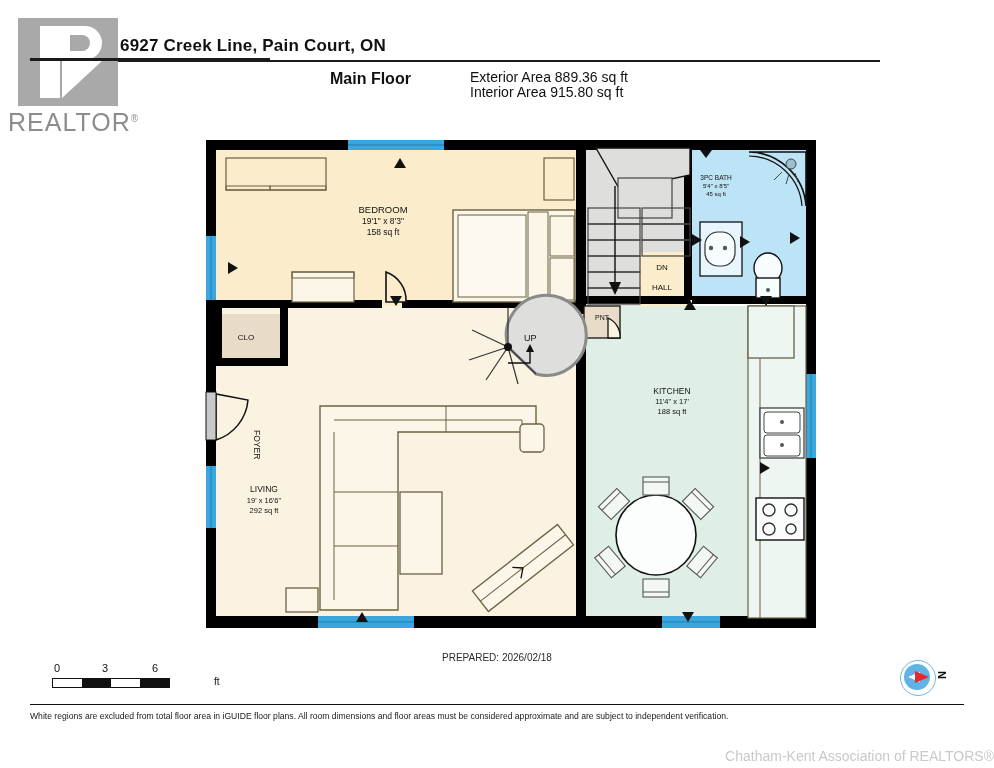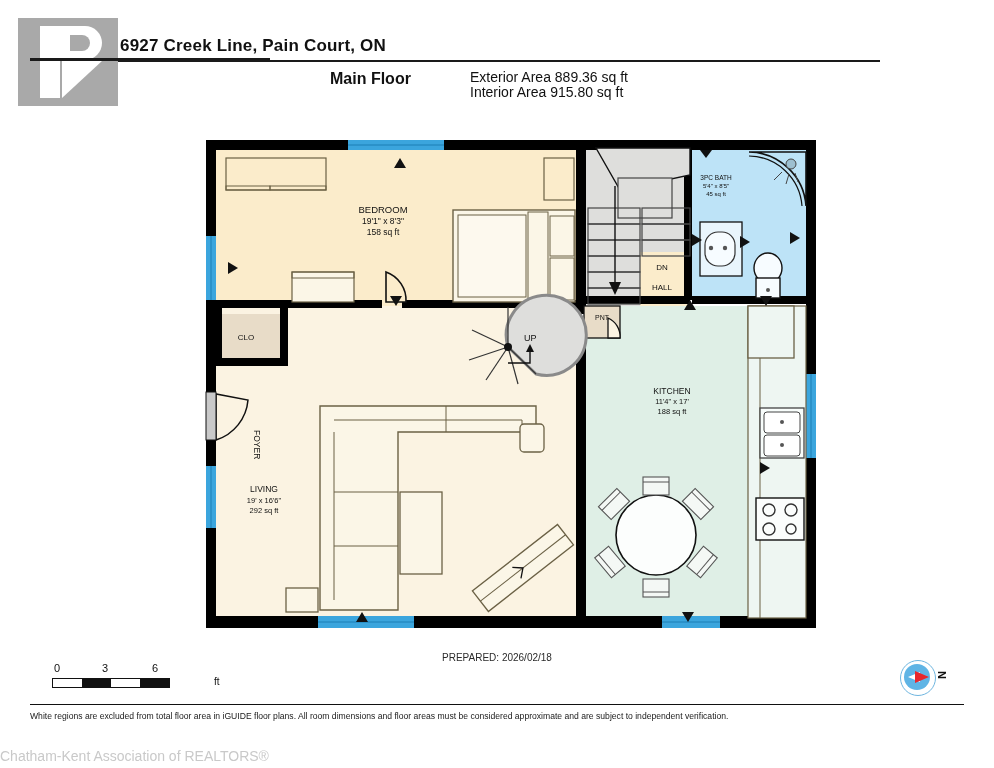--- a/index.html
+++ b/index.html
@@ -49,33 +49,34 @@
               background:#5fb4e5;}
   #comp-tri-w{position:absolute;left:8px;top:12px;width:0;height:0;
               border-top:5px solid transparent;border-bottom:5px solid transparent;border-right:12px solid #ffffff;}
   #comp-tri-e{position:absolute;left:15px;top:11px;width:0;height:0;
               border-top:6px solid transparent;border-bottom:6px solid transparent;border-left:14px solid #e8272c;}
   #comp-n{position:absolute;left:38px;top:9px;font-size:11px;font-weight:bold;
           transform:rotate(90deg);}
 
   #disclaimer-rule{position:absolute;left:30px;top:704px;width:934px;height:1px;background:#111;}
   #disclaimer{position:absolute;left:30px;top:711px;width:934px;font-size:8.6px;color:#1a1a1a;}
-  #assoc{position:absolute;left:0;top:748px;width:994px;text-align:left;
+  #assoc{position:absolute;left:0;top:748px;width:994px;text-align:right;
          font-size:14px;color:#c9c9c9;}
 </style>
 </head>
 <body>
 
 <div id="logo">
   <div id="logo-mark">
     <div id="logo-r-v"></div>
     <div id="logo-r-bowl"></div>
     <div id="logo-r-hole"></div>
     <div id="logo-r-leg"></div>
   </div>
+  <div id="logo-text"><span>REALTOR</span><span id="logo-reg">®</span></div>
 </div>
 <div id="logo-bar"></div>
 
 <div id="title">6927 Creek Line, Pain Court, ON</div>
 <div id="title-rule"></div>
 <div id="floorlabel">Main Floor</div>
 <div id="areas">
   <div>Exterior Area 889.36 sq ft</div>
   <div>Interior Area 915.80 sq ft</div>
 </div>

